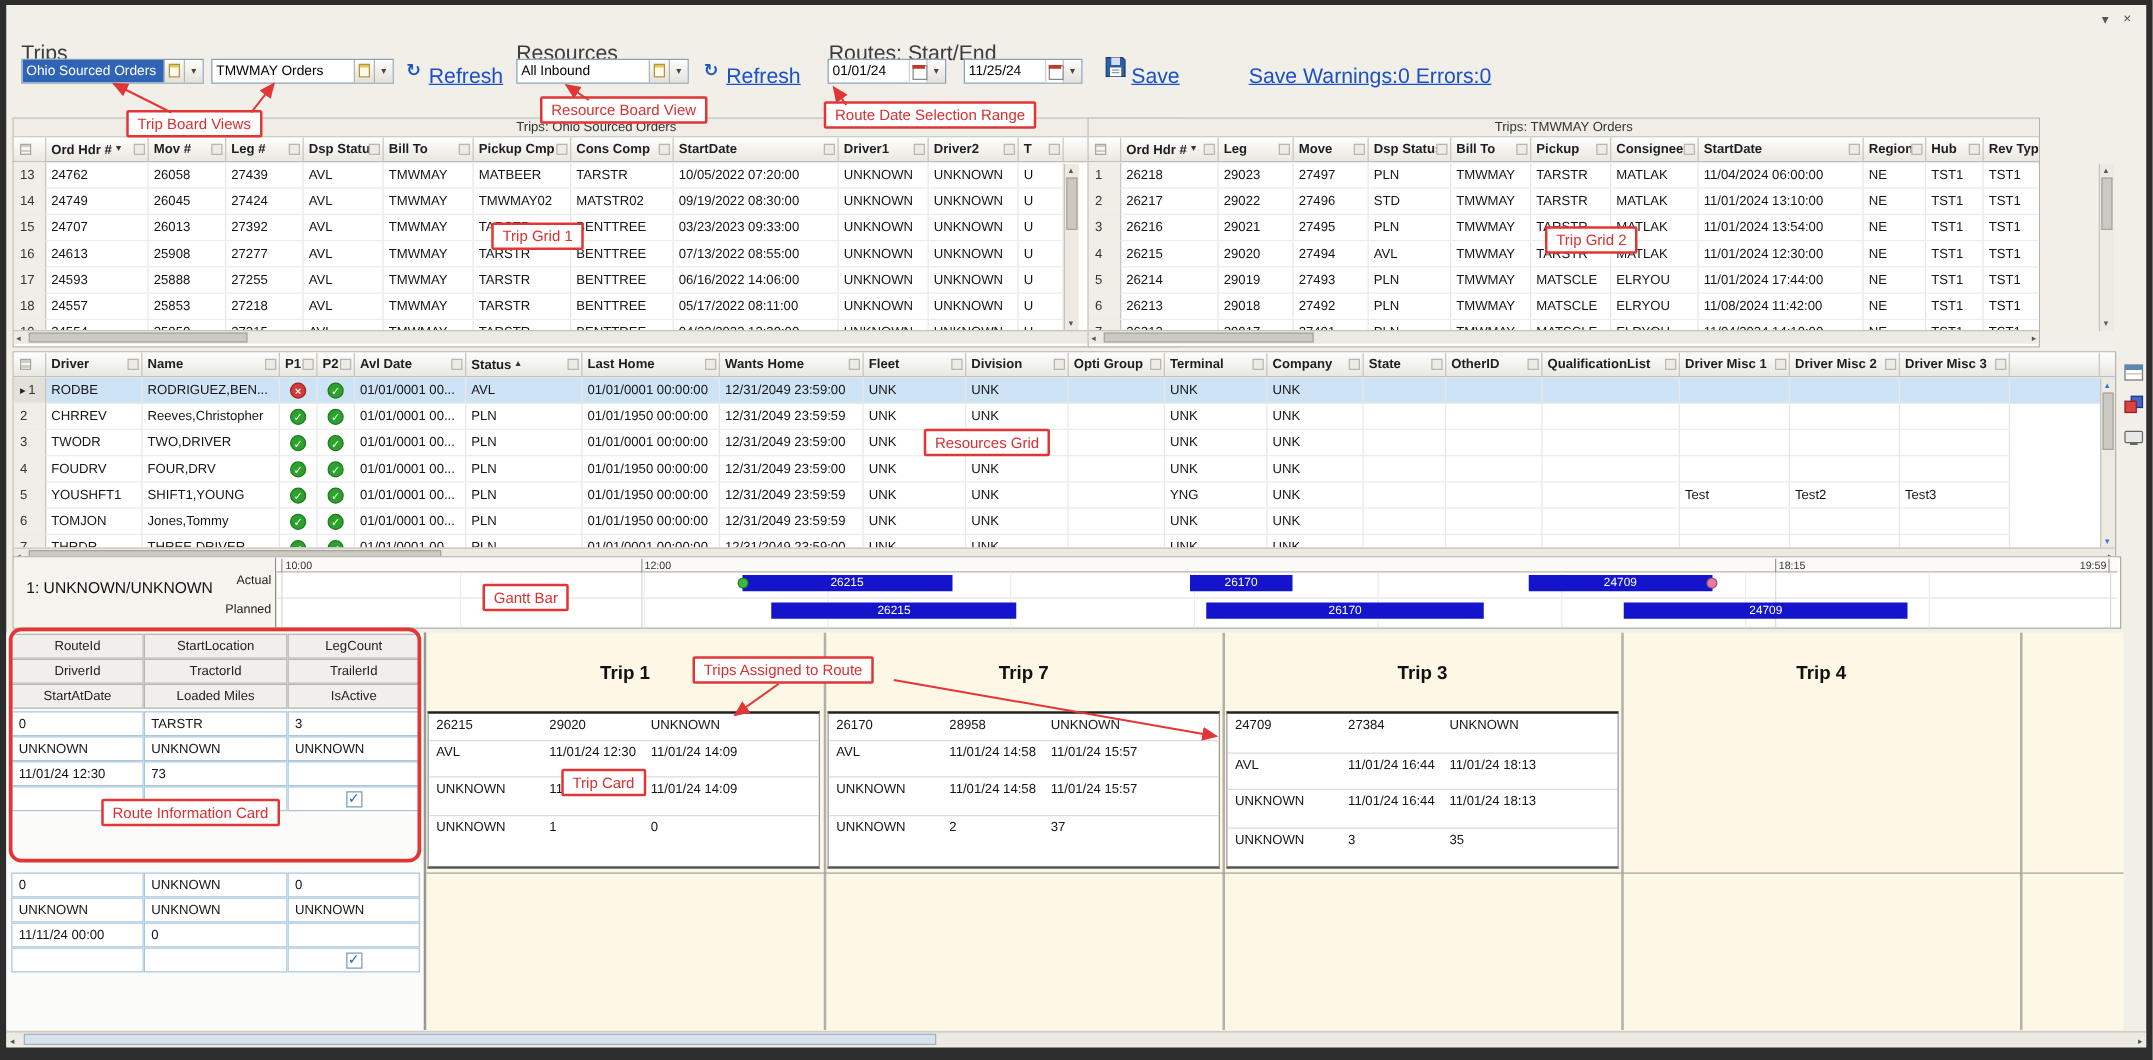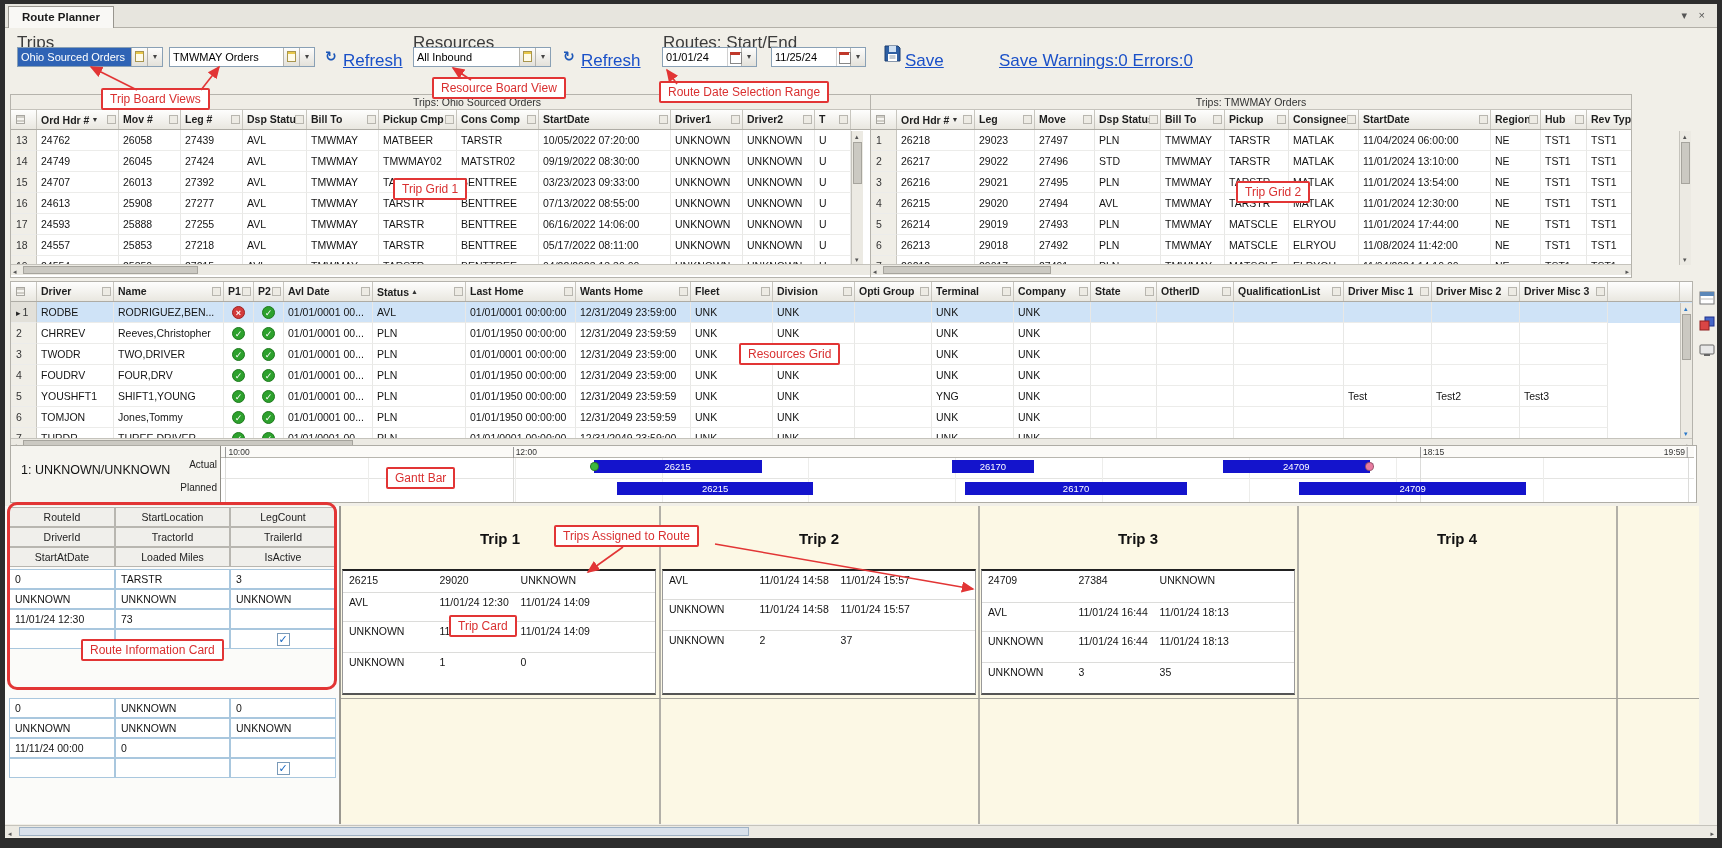--- a/index.html
+++ b/index.html
@@ -80,23 +80,20 @@
 .route-outline{position:absolute;border:3px solid #e23535;border-radius:10px;z-index:45;pointer-events:none}
 .arrowsvg{z-index:55;pointer-events:none}
 .dockic{position:absolute;left:1694px;cursor:pointer}
 </style>
 </head>
 <body>
 
 <div class="win">
  <div class="panel">
 
-  <div class="tabbar abs">
-    <div class="tab">Route Planner</div>
-  </div>
   <span class="winbtn abs" style="right:30px;top:5px">▾</span>
   <span class="winbtn abs" style="right:12px;top:5px">×</span>
 
   <span class="lbl abs" style="left:12px;top:29px">Trips</span>
   <div class="combo abs" style="left:12px;top:43px;width:146px">
     <span class="combo-text seltext">Ohio Sourced Orders</span>
     <span class="cbtn"><span class="doc-ic"></span></span>
     <span class="cbtn arrow">▾</span>
   </div>
   <div class="combo abs" style="left:164px;top:43px;width:146px">
@@ -296,35 +293,36 @@
         <div class="rp-v" style="left:225px;top:212px;width:106px">UNKNOWN</div>
         <div class="rp-v" style="left:4px;top:232px;width:106px">11/11/24 00:00</div>
         <div class="rp-v" style="left:110px;top:232px;width:115px">0</div>
         <div class="rp-v" style="left:225px;top:232px;width:106px"></div>
         <div class="rp-v" style="left:4px;top:252px;width:106px"></div>
         <div class="rp-v" style="left:110px;top:252px;width:115px"></div>
         <div class="rp-v ctr" style="left:225px;top:252px;width:106px"><span class="cb">✓</span></div>
       </div>
   <div class="abs" id="tripboard" style="left:334px;top:502px;width:1360px;height:318px;background:#fcf8e5;border-left:2px solid #9a9890;overflow:hidden">
         <div class="trip-hdr" style="left:0px;top:24px;width:318px">Trip 1</div>
-        <div class="trip-hdr" style="left:319px;top:24px;width:318px">Trip 2</div>
+        <div class="trip-hdr" style="left:319px;top:24px;width:318px">Trip 7</div>
         <div class="trip-hdr" style="left:638px;top:24px;width:318px">Trip 3</div>
         <div class="trip-hdr" style="left:957px;top:24px;width:318px">Trip 4</div>
         <div class="tdiv" style="left:318px"></div>
         <div class="tdiv" style="left:637px"></div>
         <div class="tdiv" style="left:956px"></div>
         <div class="tdiv" style="left:1275px"></div>
         <div class="rdiv" style="top:192px"></div>
         <div class="tcard" style="left:1px;top:63px;width:314px">
           <div class="tcr" style="height:22px"><div class="tcc" style="width:29%">26215</div><div class="tcc" style="width:26%">29020</div><div class="tcc" style="width:44%">UNKNOWN</div></div>
           <div class="tcr" style="height:29px"><div class="tcc" style="width:29%">AVL</div><div class="tcc" style="width:26%">11/01/24 12:30</div><div class="tcc" style="width:44%">11/01/24 14:09</div></div>
           <div class="tcr" style="height:31px"><div class="tcc" style="width:29%">UNKNOWN</div><div class="tcc" style="width:26%">11/01/24 12:30</div><div class="tcc" style="width:44%">11/01/24 14:09</div></div>
           <div class="tcr" style="height:40px"><div class="tcc" style="width:29%">UNKNOWN</div><div class="tcc" style="width:26%">1</div><div class="tcc" style="width:44%">0</div></div>
         </div>
         <div class="tcard" style="left:321px;top:63px;width:314px">
+          <div class="tcr" style="height:22px"><div class="tcc" style="width:29%">26170</div><div class="tcc" style="width:26%">28958</div><div class="tcc" style="width:44%">UNKNOWN</div></div>
           <div class="tcr" style="height:29px"><div class="tcc" style="width:29%">AVL</div><div class="tcc" style="width:26%">11/01/24 14:58</div><div class="tcc" style="width:44%">11/01/24 15:57</div></div>
           <div class="tcr" style="height:31px"><div class="tcc" style="width:29%">UNKNOWN</div><div class="tcc" style="width:26%">11/01/24 14:58</div><div class="tcc" style="width:44%">11/01/24 15:57</div></div>
           <div class="tcr" style="height:40px"><div class="tcc" style="width:29%">UNKNOWN</div><div class="tcc" style="width:26%">2</div><div class="tcc" style="width:44%">37</div></div>
         </div>
         <div class="tcard" style="left:640px;top:63px;width:314px">
           <div class="tcr" style="height:32px"><div class="tcc" style="width:29%">24709</div><div class="tcc" style="width:26%">27384</div><div class="tcc" style="width:44%">UNKNOWN</div></div>
           <div class="tcr" style="height:29px"><div class="tcc" style="width:29%">AVL</div><div class="tcc" style="width:26%">11/01/24 16:44</div><div class="tcc" style="width:44%">11/01/24 18:13</div></div>
           <div class="tcr" style="height:31px"><div class="tcc" style="width:29%">UNKNOWN</div><div class="tcc" style="width:26%">11/01/24 16:44</div><div class="tcc" style="width:44%">11/01/24 18:13</div></div>
           <div class="tcr" style="height:40px"><div class="tcc" style="width:29%">UNKNOWN</div><div class="tcc" style="width:26%">3</div><div class="tcc" style="width:44%">35</div></div>
         </div>

